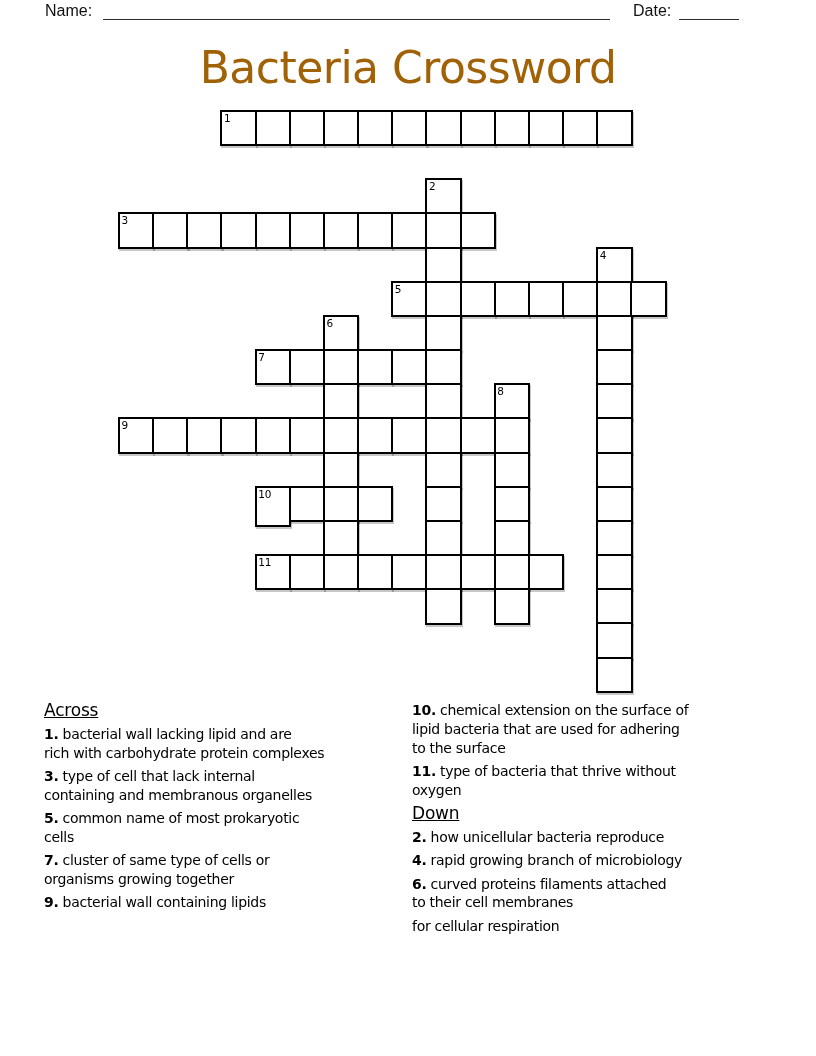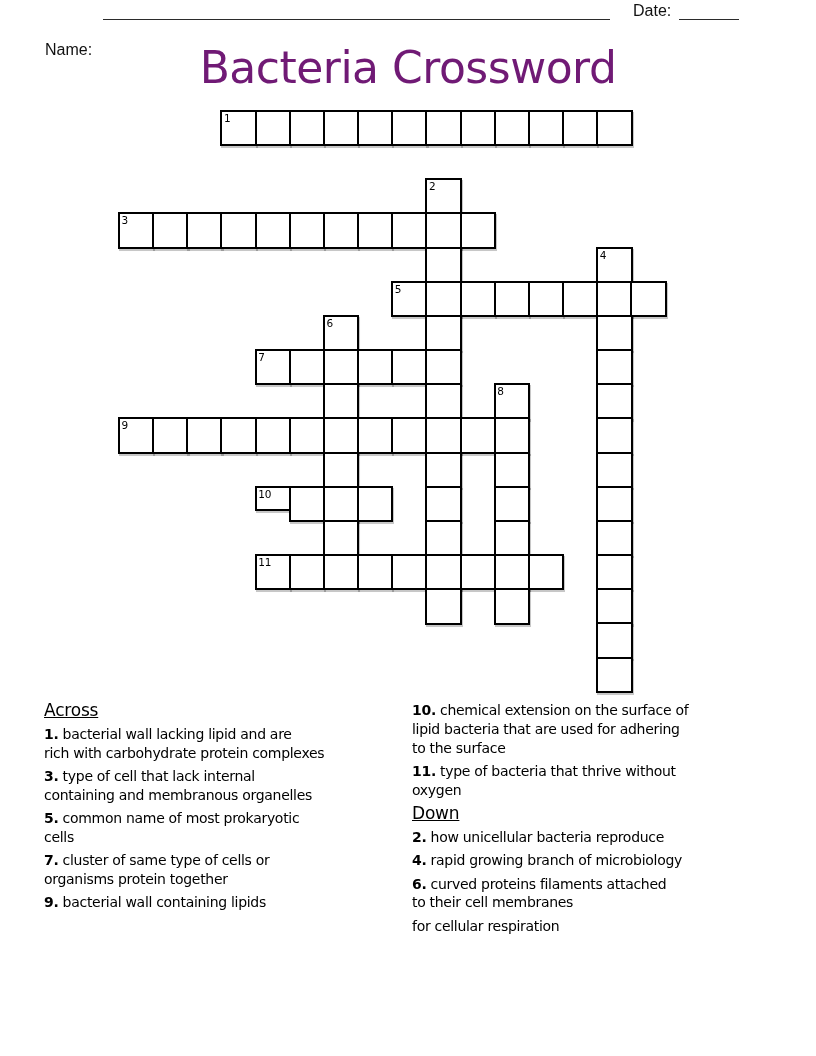--- a/index.html
+++ b/index.html
@@ -12,34 +12,34 @@
     overflow:hidden;
   }
   .page { position:absolute; left:0; top:0; width:816px; height:1056px; background:#ffffff; }
 
   
   .hdr-label {
     position:absolute;
     font-family:"Liberation Sans", sans-serif;
     font-size:16px; color:#111; top:2px;
   }
-  .name-label { left:45px;margin-top:39px; }
+  .name-label { left:45px; }
   .date-label { left:633px; }
   .blank-line { position:absolute; top:19px; border-top:1.6px solid #2b2b2b; height:0; }
   .name-line { left:103px; width:507px; }
   .date-line { left:679px; width:60px; }
 
   
   .title {
     position:absolute; top:42px; left:0; width:816px;
     text-align:center;
     font-size:44px; font-weight:normal;
     letter-spacing:-0.5px;
     font-family:"DejaVu Sans", sans-serif;
-    color:#701a75;
+    color:#a16207;
   }
 
   
   #grid { position:absolute; left:118px; top:110px; width:560px; height:600px; }
   .cell {
     position:absolute;
     background:#fff;
     border:2.2px solid #000;
     box-shadow:1.4px 1.6px 0.5px rgba(0,0,0,0.22);
   }
@@ -157,21 +157,21 @@
       <div class="cell" style="left: 239.12px; top: 307.44px; width: 36.36px; height: 36.36px;"></div>
       <div class="cell" style="left: 273.28px; top: 307.44px; width: 36.36px; height: 36.36px;"></div>
       <div class="cell" style="left: 307.44px; top: 307.44px; width: 36.36px; height: 36.36px;"></div>
       <div class="cell" style="left: 341.6px; top: 307.44px; width: 36.36px; height: 36.36px;"></div>
       <div class="cell" style="left: 375.76px; top: 307.44px; width: 36.36px; height: 36.36px;"></div>
       <div class="cell" style="left: 478.24px; top: 307.44px; width: 36.36px; height: 36.36px;"></div>
       <div class="cell" style="left: 204.96px; top: 341.6px; width: 36.36px; height: 36.36px;"></div>
       <div class="cell" style="left: 307.44px; top: 341.6px; width: 36.36px; height: 36.36px;"></div>
       <div class="cell" style="left: 375.76px; top: 341.6px; width: 36.36px; height: 36.36px;"></div>
       <div class="cell" style="left: 478.24px; top: 341.6px; width: 36.36px; height: 36.36px;"></div>
-      <div class="cell" style="left: 136.64px; top: 375.76px; width: 36.36px; height: 25px;">
+      <div class="cell" style="left: 136.64px; top: 375.76px; width: 36.36px; height: 41px;">
         <span class="num">10</span>
       </div>
       <div class="cell" style="left: 170.8px; top: 375.76px; width: 36.36px; height: 36.36px;"></div>
       <div class="cell" style="left: 204.96px; top: 375.76px; width: 36.36px; height: 36.36px;"></div>
       <div class="cell" style="left: 239.12px; top: 375.76px; width: 36.36px; height: 36.36px;"></div>
       <div class="cell" style="left: 307.44px; top: 375.76px; width: 36.36px; height: 36.36px;"></div>
       <div class="cell" style="left: 375.76px; top: 375.76px; width: 36.36px; height: 36.36px;"></div>
       <div class="cell" style="left: 478.24px; top: 375.76px; width: 36.36px; height: 36.36px;"></div>
       <div class="cell" style="left: 204.96px; top: 409.92px; width: 36.36px; height: 36.36px;"></div>
       <div class="cell" style="left: 307.44px; top: 409.92px; width: 36.36px; height: 36.36px;"></div>
@@ -205,21 +205,21 @@
       <div class="clue">
         <div class="clue-line"><span class="clue-num">3.</span> type of cell that lack internal</div>
         <div class="clue-line">containing and membranous organelles</div>
       </div>
       <div class="clue">
         <div class="clue-line"><span class="clue-num">5.</span> common name of most prokaryotic</div>
         <div class="clue-line">cells</div>
       </div>
       <div class="clue">
         <div class="clue-line"><span class="clue-num">7.</span> cluster of same type of cells or</div>
-        <div class="clue-line">organisms protein together</div>
+        <div class="clue-line">organisms growing together</div>
       </div>
       <div class="clue">
         <div class="clue-line"><span class="clue-num">9.</span> bacterial wall containing lipids</div>
       </div>
     </div>
   <div id="clues-right" class="clue-col">
       <div class="clue">
         <div class="clue-line"><span class="clue-num">10.</span> chemical extension on the surface of</div>
         <div class="clue-line">lipid bacteria that are used for adhering</div>
         <div class="clue-line">to the surface</div>

